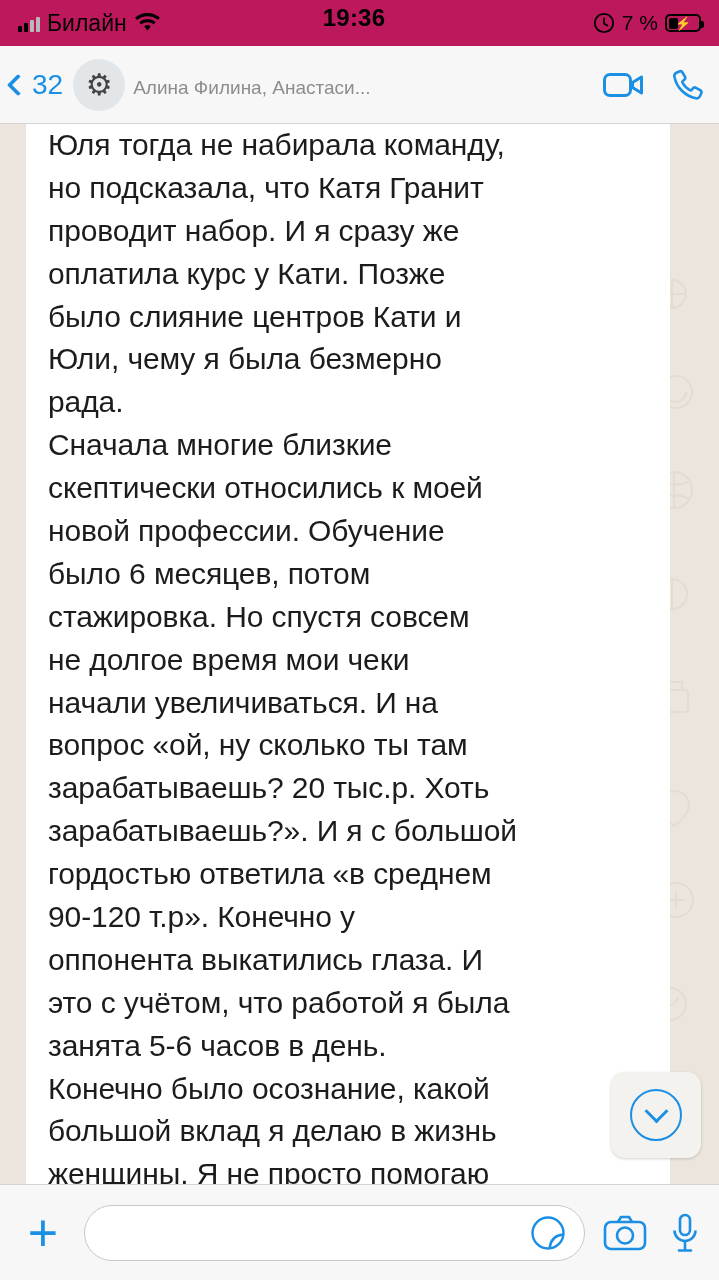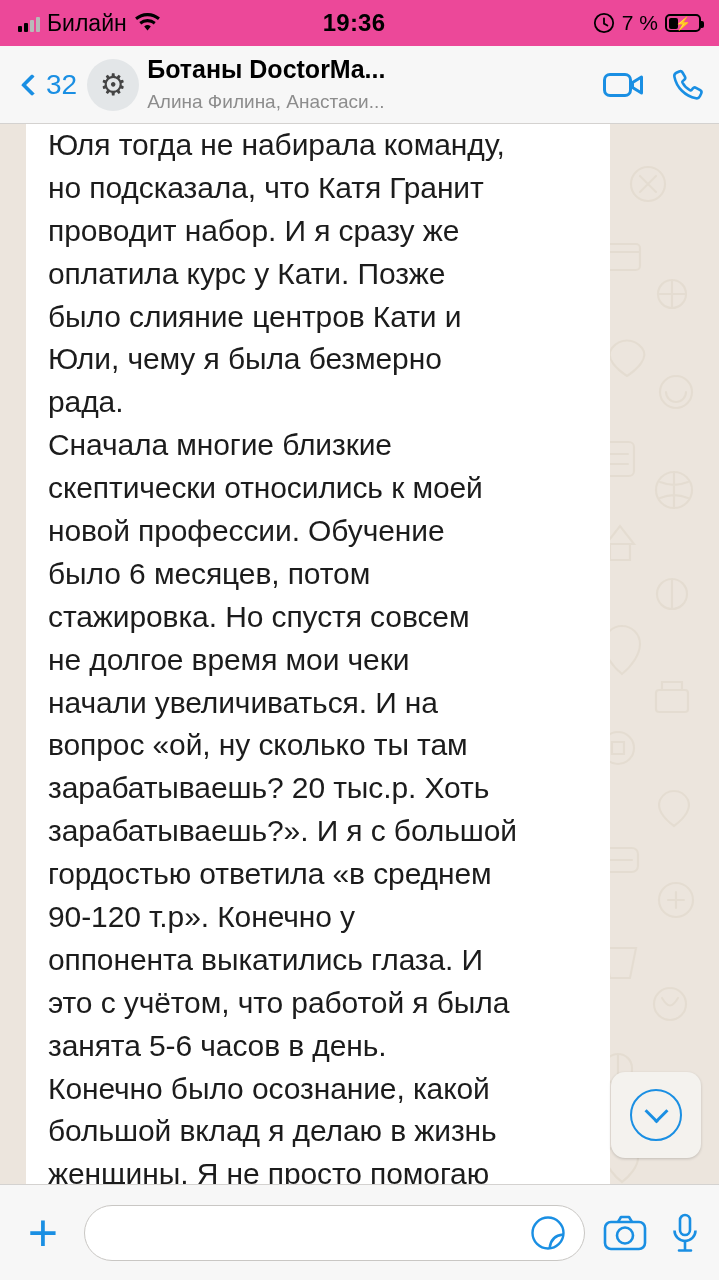--- a/index.html
+++ b/index.html
@@ -13,24 +13,23 @@
     width:719px; height:1280px;
     position:relative;
     display:flex;
     flex-direction:column;
     background:#ffffff;
   }
 
   
   .statusbar {
     height:46px;
-    background:#ec4899;
+    background:#be185d;
     display:flex;
-    align-items:center;
-    padding:16px 18px;
+    padding:4px 18px;
     font-size:23px;
     color:#000;
     position:relative;
     flex:0 0 auto;
   }
   .sb-left { display:flex; align-items:center; gap:7px; }
   .sb-center {
     position:absolute; left:0; right:11px;
     text-align:center;
     font-size:24px;
@@ -66,21 +65,21 @@
   }
   .bolt { position:absolute; left:50%; top:50%; transform:translate(-50%,-50%); font-size:13px; }
 
   
   .header {
     height:78px;
     background:#f7f7f7;
     border-bottom:1px solid #d4d2d0;
     display:flex;
     align-items:center;
-    padding:0 14px 0 24px;
+    padding:0 14px 0 10px;
     gap:8px;
     flex:0 0 auto;
   }
   .back {
     display:flex; align-items:center; gap:4px;
     color:#1a8fe3; font-size:28px;
   }
   .chev-left {
     width:16px; height:16px;
     border-left:4px solid #1a8fe3;
@@ -125,21 +124,21 @@
     opacity:1;
   }
   .doodles {
     position:absolute; inset:0;
     opacity:.5;
   }
   .bubble {
     position:absolute;
     left:26px;
     top:0;
-    width:584px;
+    width:644px;
     background:#ffffff;
     border-radius:0 0 6px 6px;
     padding:0 18px 12px 22px;
     box-shadow:0 1px 0 rgba(0,0,0,.08);
   }
   .msg-text {
     font-size:30px;
     line-height:1.43;
     color:#1c1c1c;
     white-space:pre-wrap;
@@ -248,21 +247,20 @@
 
   <div class="header">
     <div class="back">
       <span class="chev-left"></span>
       <span>32</span>
     </div>
     <div class="avatar">
       <span class="gear">⚙</span>
     </div>
     <div class="htexts">
-      <div class="htitle">Ботаны DoctorMa...</div>
       <div class="hsub">Алина Филина, Анастаси...</div>
     </div>
     <div class="hicons">
       <span class="icon-btn">
         <svg width="42" height="30" viewBox="0 0 42 30">
           <rect x="1.5" y="4.5" width="26" height="21" rx="5.5" fill="none" stroke="#1a8fe3" stroke-width="3"></rect>
           <path d="M29.5 12.5l9-5.5v16l-9-5.5z" fill="none" stroke="#1a8fe3" stroke-width="3" stroke-linejoin="round"></path>
         </svg>
       </span>
       <span class="icon-btn">

